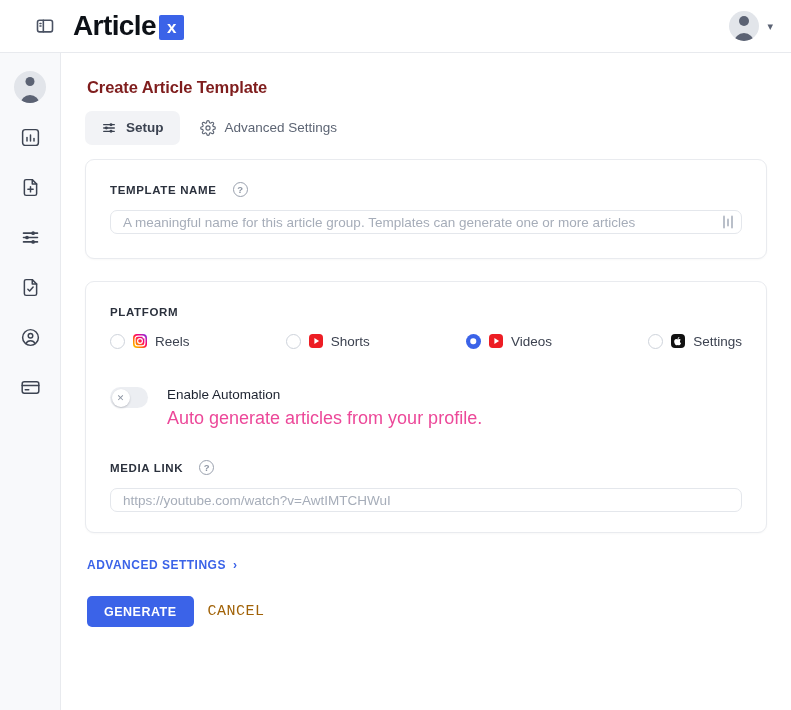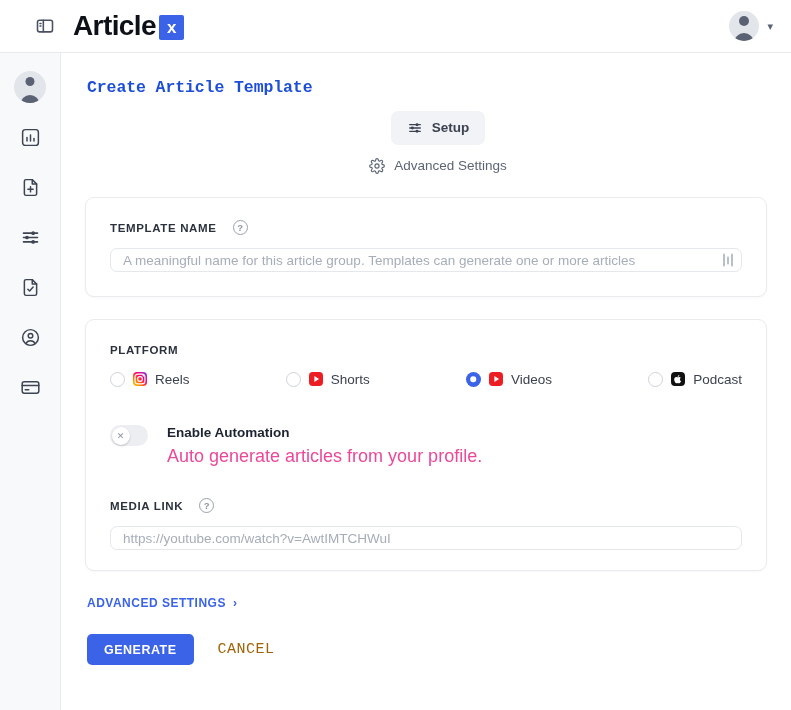--- a/index.html
+++ b/index.html
@@ -154,32 +154,30 @@
     top: 53px; left: 61px;
     width: 730px;
     height: 657px;
     background: #ffffff;
     overflow: hidden;
   }
   .page-title {
     margin: 25px 0 0 26px;
     font-size: 16.5px;
     font-weight: 700;
-    color: #1d4ed8;
+    color: #7f1d1d;
     letter-spacing: -0.1px;
-    font-family: Liberation Mono, monospace;
   }
 
   
   .tabs {
     display: flex;
     align-items: center;
     margin: 14px 0 0 24px;
     gap: 4px;
-    flex-direction: column;
   }
   .tab {
     display: flex;
     align-items: center;
     gap: 9px;
     padding: 9px 16px;
     border-radius: 7px;
     font-size: 13.5px;
     font-weight: 700;
     color: #59606f;
@@ -332,21 +330,21 @@
     width: 18px; height: 18px;
     border-radius: 50%;
     background: #ffffff;
     box-shadow: 0 1px 2px rgba(16,24,40,0.22);
     display: flex; align-items: center; justify-content: center;
     font-size: 9px;
     color: #8d95a3;
   }
   .auto-text .auto-title {
     font-size: 13.5px;
-    font-weight: 700;
+    font-weight: 400;
     color: #1d2330;
     line-height: 1.45;
   }
   .auto-text .auto-sub {
     font-size: 18px;
     color: #ec4899;
     line-height: 1.55;
     margin-top: 0;
   }
 
@@ -362,21 +360,21 @@
     font-weight: 700;
     letter-spacing: 0.5px;
     color: #3b63e8;
     cursor: pointer;
   }
   .adv-link .arrow { font-size: 12px; line-height: 1; }
 
   .actions {
     display: flex;
     align-items: center;
-    gap: 10px;
+    gap: 0;
     margin: 23px 0 0 26px;
   }
   .btn-primary {
     background: #3b63e8;
     color: #ffffff;
     border: none;
     border-radius: 5px;
     height: 31px;
     padding: 0 17px;
     font-size: 12.5px;
@@ -573,21 +571,21 @@
           <span>Videos</span>
         </label>
 
         <label class="radio-opt">
           <span class="radio-dot"></span>
           <svg class="plat-icon" viewBox="0 0 24 24">
             <rect x="1.5" y="1.5" width="21" height="21" rx="6" fill="#111111"></rect>
             <path d="M14.9 12.6c-.05-1.6 1.3-2.36 1.36-2.4-.74-1.08-1.9-1.23-2.31-1.25-.98-.1-1.92.58-2.42.58-.5 0-1.27-.56-2.09-.55-1.07.02-2.06.63-2.61 1.58-1.12 1.94-.29 4.8.8 6.37.53.77 1.17 1.63 2 1.6.8-.03 1.1-.52 2.07-.52s1.24.52 2.09.5c.86-.01 1.4-.78 1.93-1.55.61-.89.86-1.75.87-1.8-.02-.01-1.66-.64-1.69-2.56z" fill="#ffffff"></path>
             <path d="M13.35 8.02c.44-.53.73-1.27.65-2.01-.63.03-1.4.42-1.85.95-.4.47-.75 1.22-.66 1.94.7.05 1.42-.36 1.86-.88z" fill="#ffffff"></path>
           </svg>
-          <span>Podcast</span>
+          <span>Settings</span>
         </label>
       </div>
 
       <div class="automation">
         <div class="toggle">
           <span class="knob">✕</span>
         </div>
         <div class="auto-text">
           <div class="auto-title">Enable Automation</div>
           <div class="auto-sub">Auto generate articles from your profile.</div>

